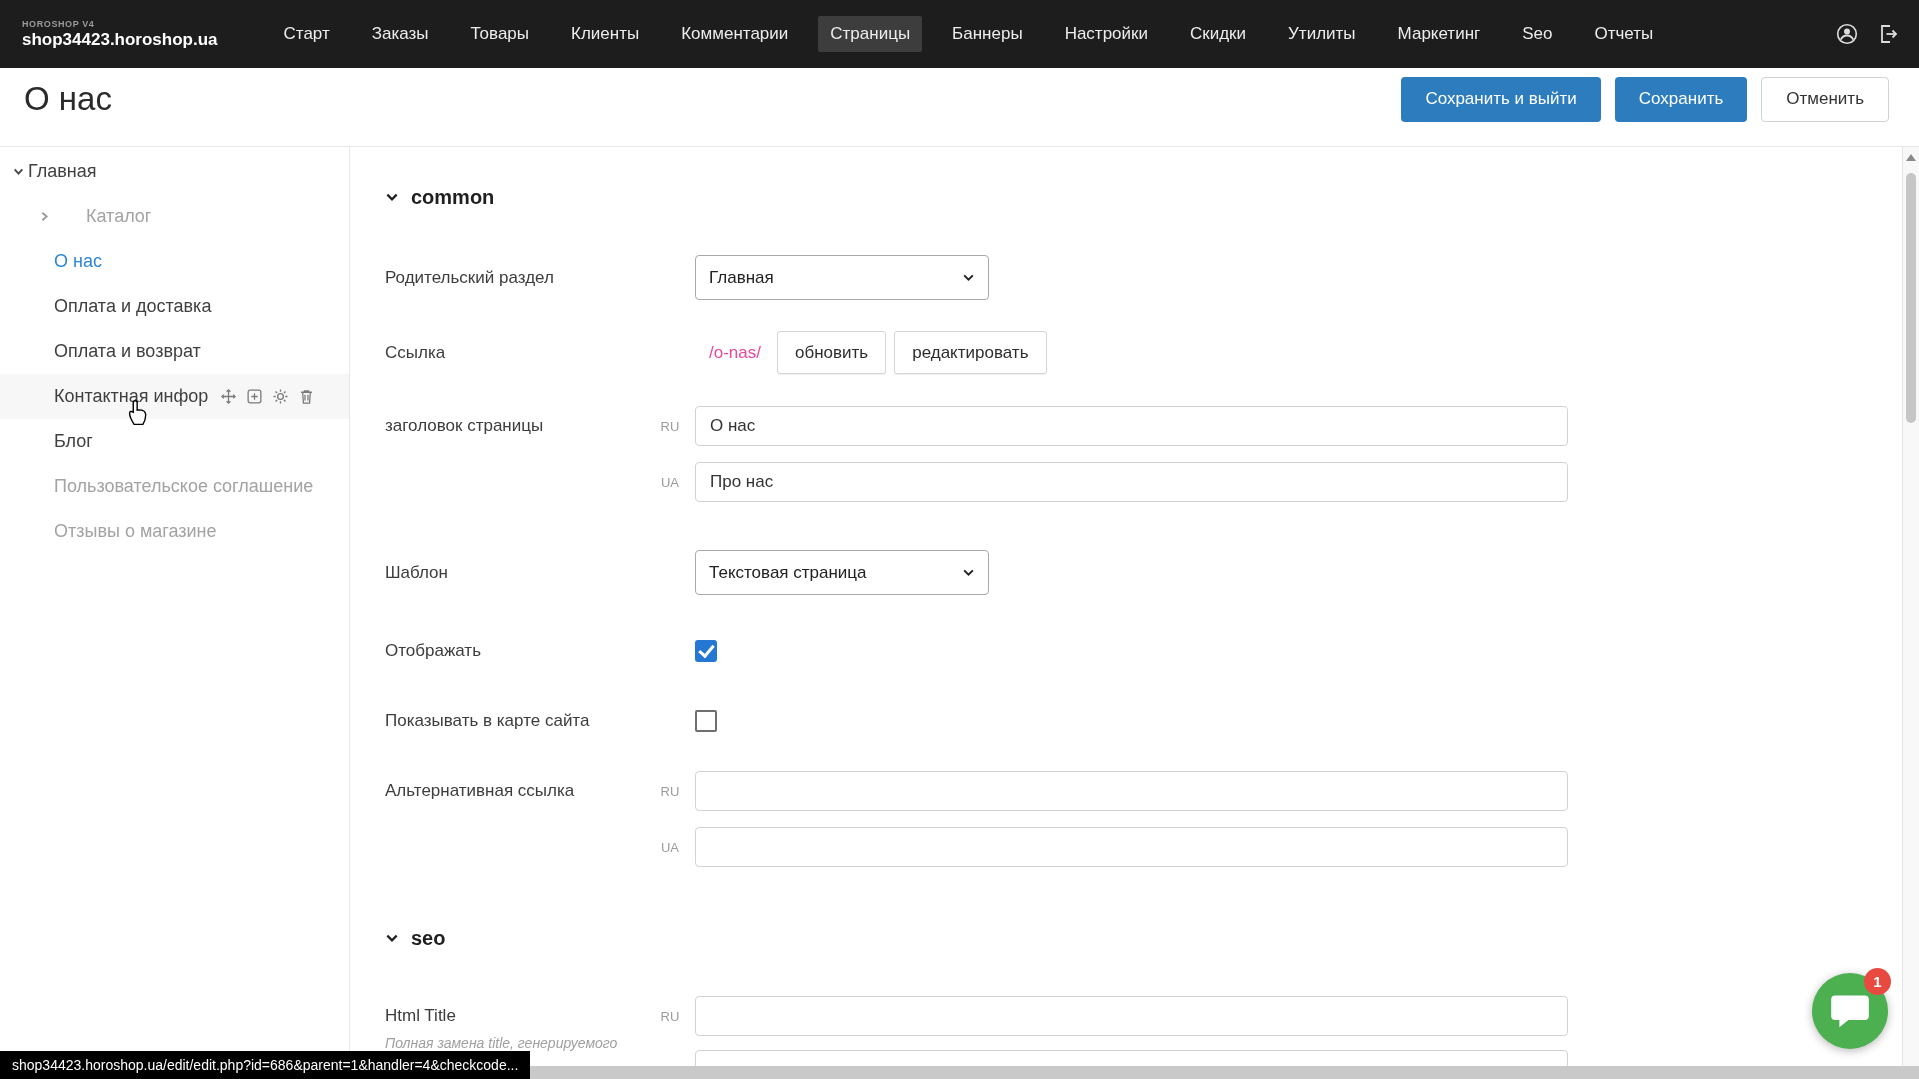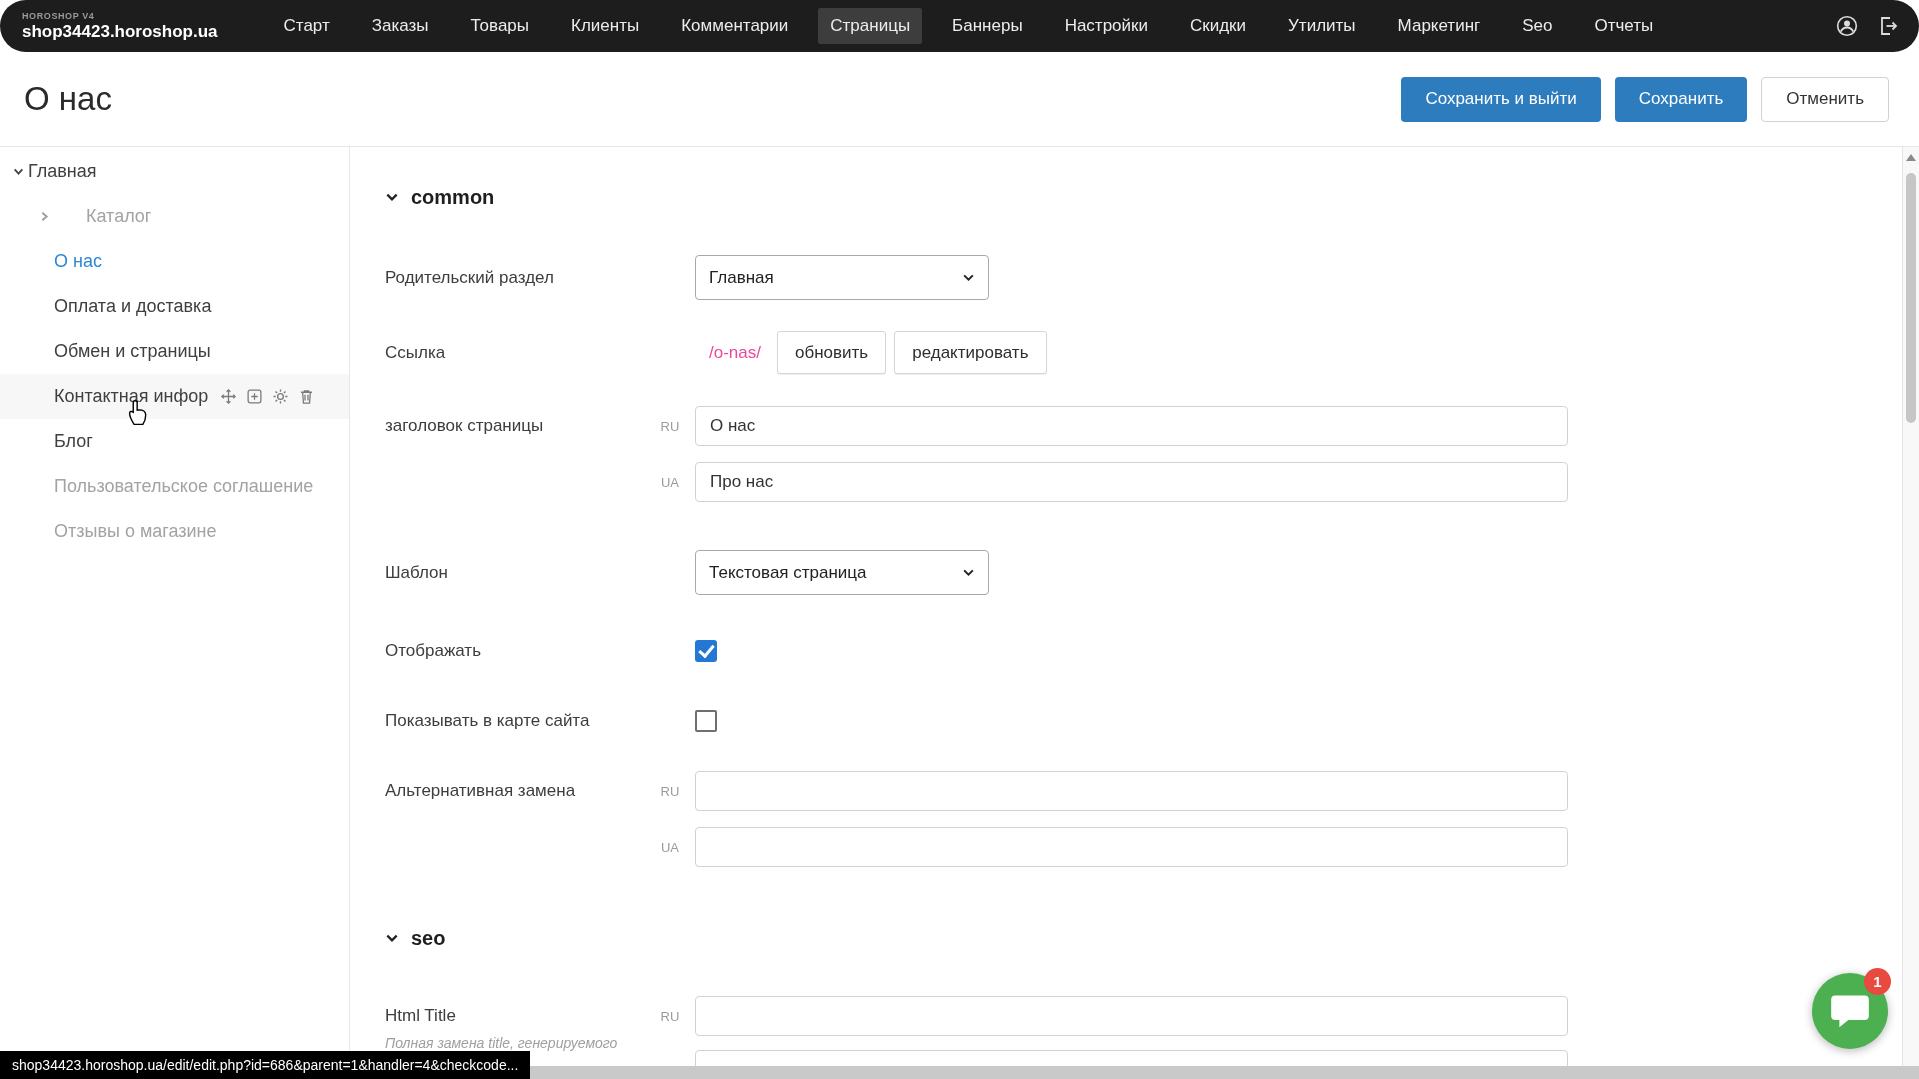--- a/index.html
+++ b/index.html
@@ -2,21 +2,21 @@
 <html><head>
 <meta charset="utf-8">
 <style>
   html,body{margin:0;padding:0;}
   body{
     width:1919px;height:1079px;position:relative;overflow:hidden;
     background:#fff;font-family:"Liberation Sans", sans-serif;
     -webkit-font-smoothing:antialiased;
   }
   
-  .topnav{position:absolute;top:0;left:0;right:0;height:52px;background:#1d1d1d;display:flex;align-items:center;z-index:15;border-radius:26px;}
+  .topnav{position:absolute;top:0;left:0;right:0;height:68px;background:#1d1d1d;display:flex;align-items:center;z-index:15;}
   .brand{margin-left:22px;line-height:1;cursor:pointer;}
   .brand-small{font-size:9px;font-weight:700;color:#9a9a9a;letter-spacing:.6px;}
   .brand-name{font-size:17px;font-weight:700;color:#fff;margin-top:2px;}
   .nav-items{display:flex;margin-left:54px;gap:18px;align-items:center;}
   .nav-item{font-size:17px;color:#ececec;padding:8px 12px;border-radius:2px;cursor:pointer;white-space:nowrap;}
   .nav-item.active{background:#3d3d3d;}
   .topnav-right{margin-left:auto;margin-right:20px;display:flex;gap:18px;align-items:center;}
   .topnav-icon{cursor:pointer;display:flex;align-items:center;}
   
   .header{position:absolute;top:52px;left:0;right:0;height:95px;background:#fff;display:flex;align-items:center;border-bottom:1px solid #e6e6e6;box-sizing:border-box;z-index:8;}
@@ -132,21 +132,21 @@
     </span>
     <span>Каталог</span>
   </div>
   <div class="tree-item lvl1 nochev selected">
     <span>О нас</span>
   </div>
   <div class="tree-item lvl1 nochev">
     <span>Оплата и доставка</span>
   </div>
   <div class="tree-item lvl1 nochev">
-    <span>Обмен и страницы</span>
+    <span>Оплата и возврат</span>
   </div>
   <div class="tree-item lvl1 nochev hovered">
     <span>Контактная инфор</span>
     <span class="row-icons">
       <span class="icon">
         <svg width="17" height="17" viewBox="0 0 16 16">
             <g stroke="#7a7a7a" stroke-width="1.2" fill="none">
               <path d="M8 2v12M2 8h12"></path>
               <path d="M6.2 3.6L8 1.8l1.8 1.8M6.2 12.4L8 14.2l1.8-1.8M3.6 6.2L1.8 8l1.8 1.8M12.4 6.2L14.2 8l-1.8 1.8"></path>
             </g>
@@ -243,21 +243,21 @@
         </svg>
     </div>
   </div>
 
   <div class="form-row" style="top:559px;height:30px;align-items:center;">
     <span class="f-label wide">Показывать в карте сайта</span>
     <span class="cb unchecked"></span>
   </div>
 
   <div class="form-row" style="top:624px;height:40px;">
-    <span class="f-label">Альтернативная замена</span>
+    <span class="f-label">Альтернативная ссылка</span>
     <span class="lang-badge">RU</span>
     <input class="text-input" type="text" value="" style="">
   </div>
   <div class="form-row" style="top:680px;height:40px;">
     <span class="f-label"></span>
     <span class="lang-badge">UA</span>
     <input class="text-input" type="text" value="" style="">
   </div>
 
   <div class="section-header" style="top:776px;">

